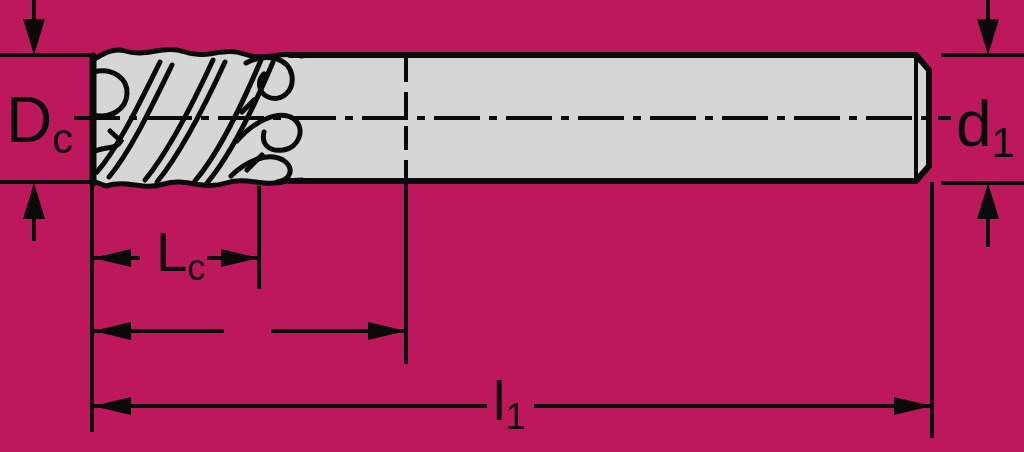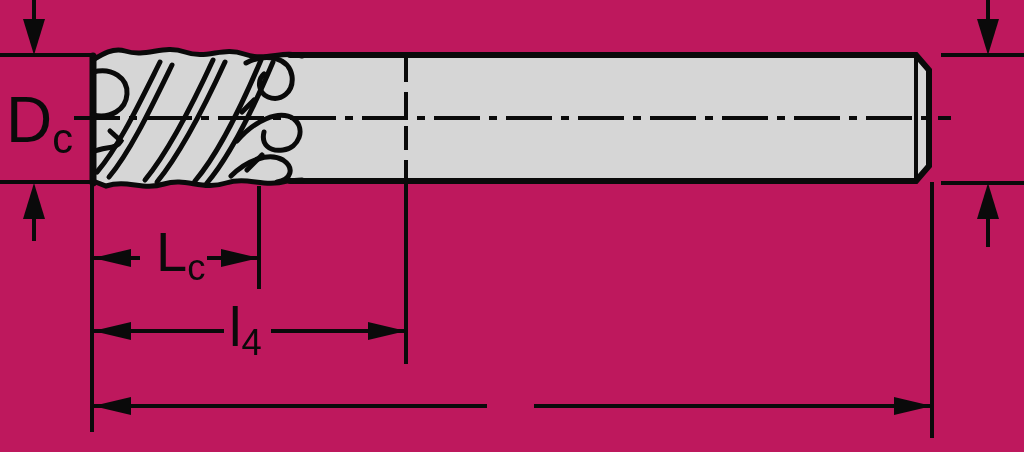--- a/index.html
+++ b/index.html
@@ -128,19 +128,20 @@
         <line x1="93" y1="406" x2="487" y2="406"></line>
         <line x1="534" y1="406" x2="931" y2="406"></line>
         <path stroke="none" fill="#0a0a0a" d="M93,406 L131,397 L131,415 Z"></path>
         <path stroke="none" fill="#0a0a0a" d="M932,406 L894,397 L894,415 Z"></path>
       </g>
     </g>
   </svg>
 
   <div class="lbl lbl-dc"><span>D</span><span class="sub">c</span></div>
 
+  <div class="lbl lbl-d1"><span>d</span><span class="sub">1</span></div>
 
   <div class="lbl lbl-lc"><span>L</span><span class="sub">c</span></div>
 
-  <div class="lbl lbl-l4"><span>l</span><span class="sub">4</span></div>
 
+  <div class="lbl lbl-l1"><span>l</span><span class="sub">1</span></div>
 
 </div>
 
 </body></html>

